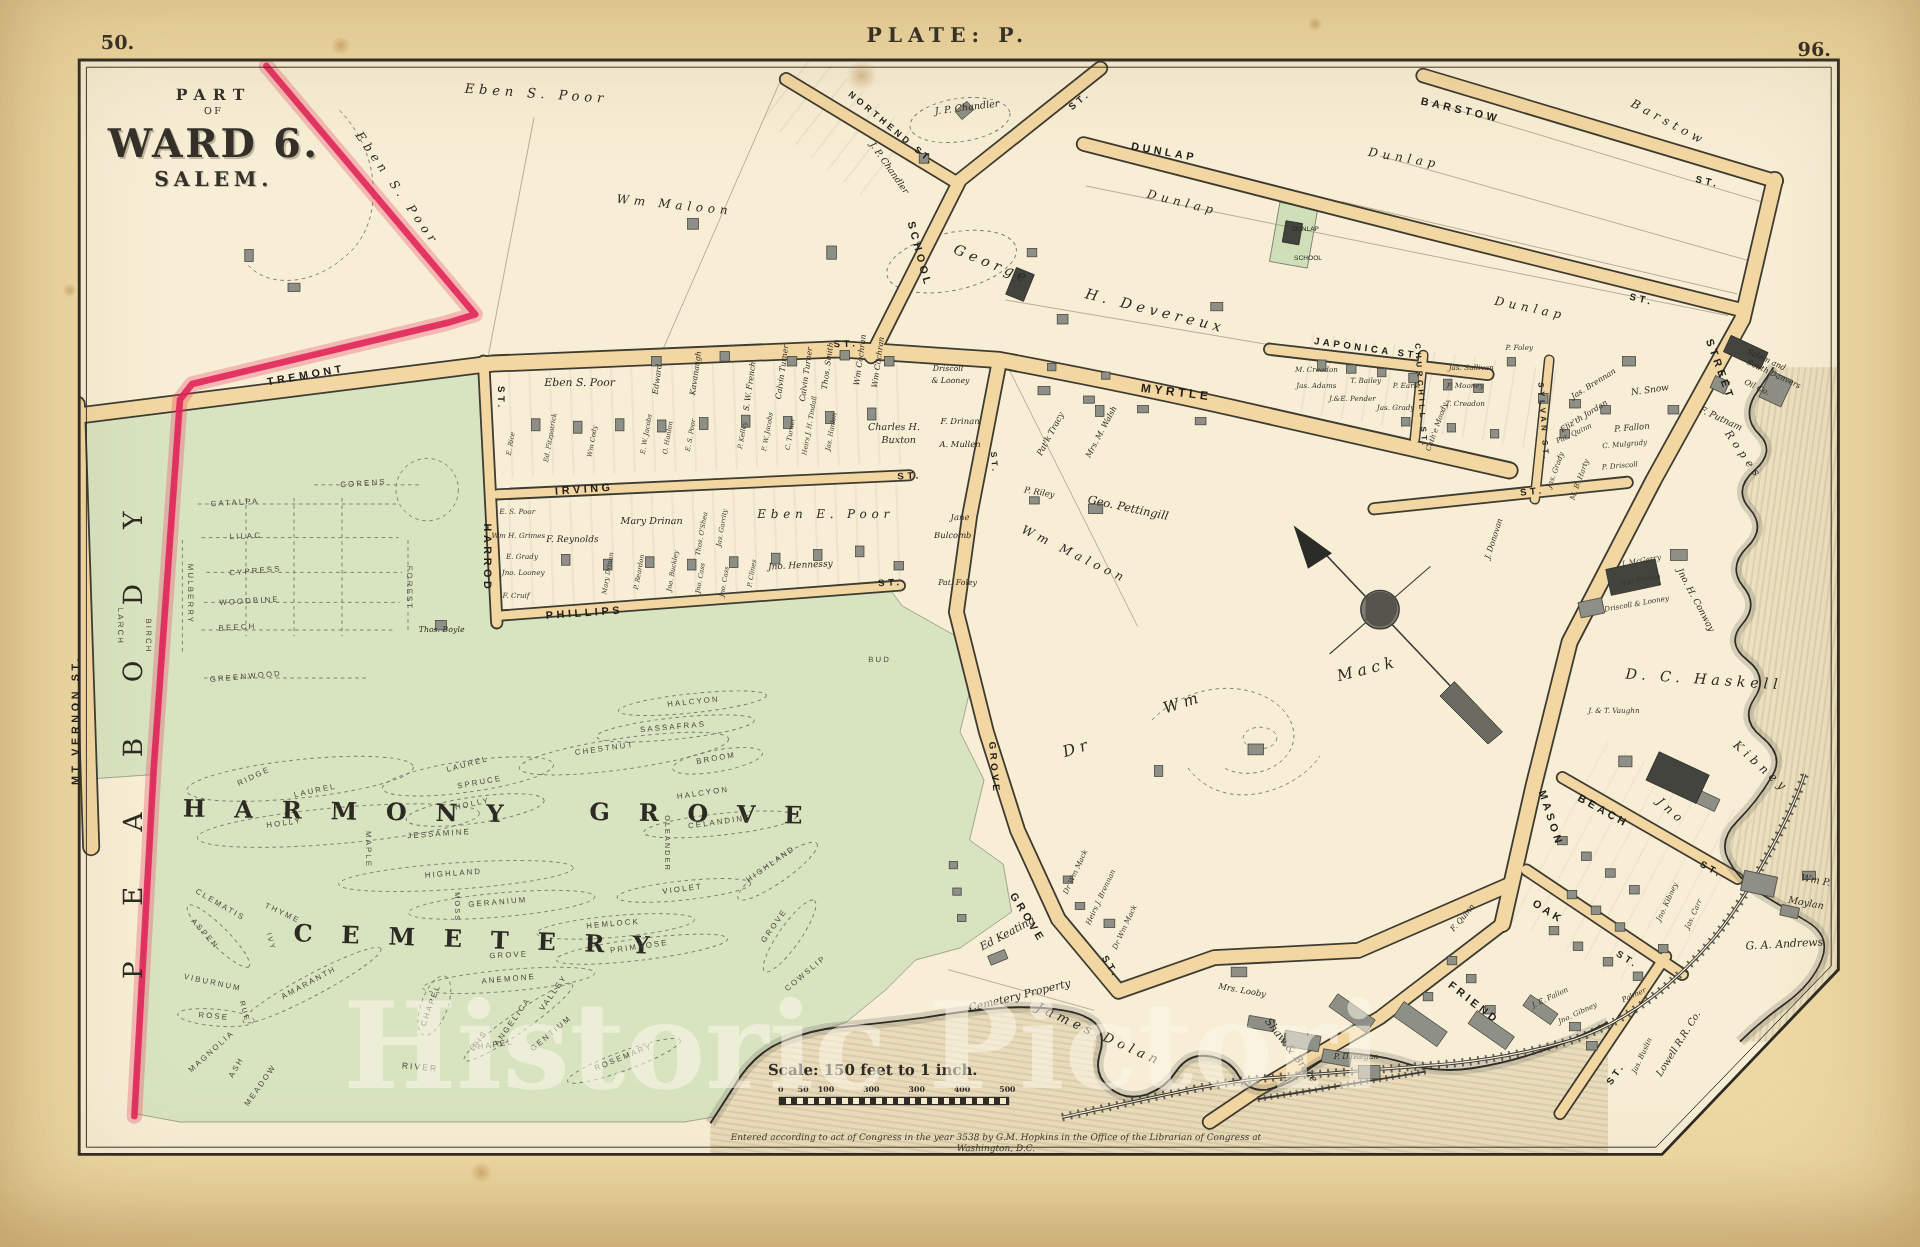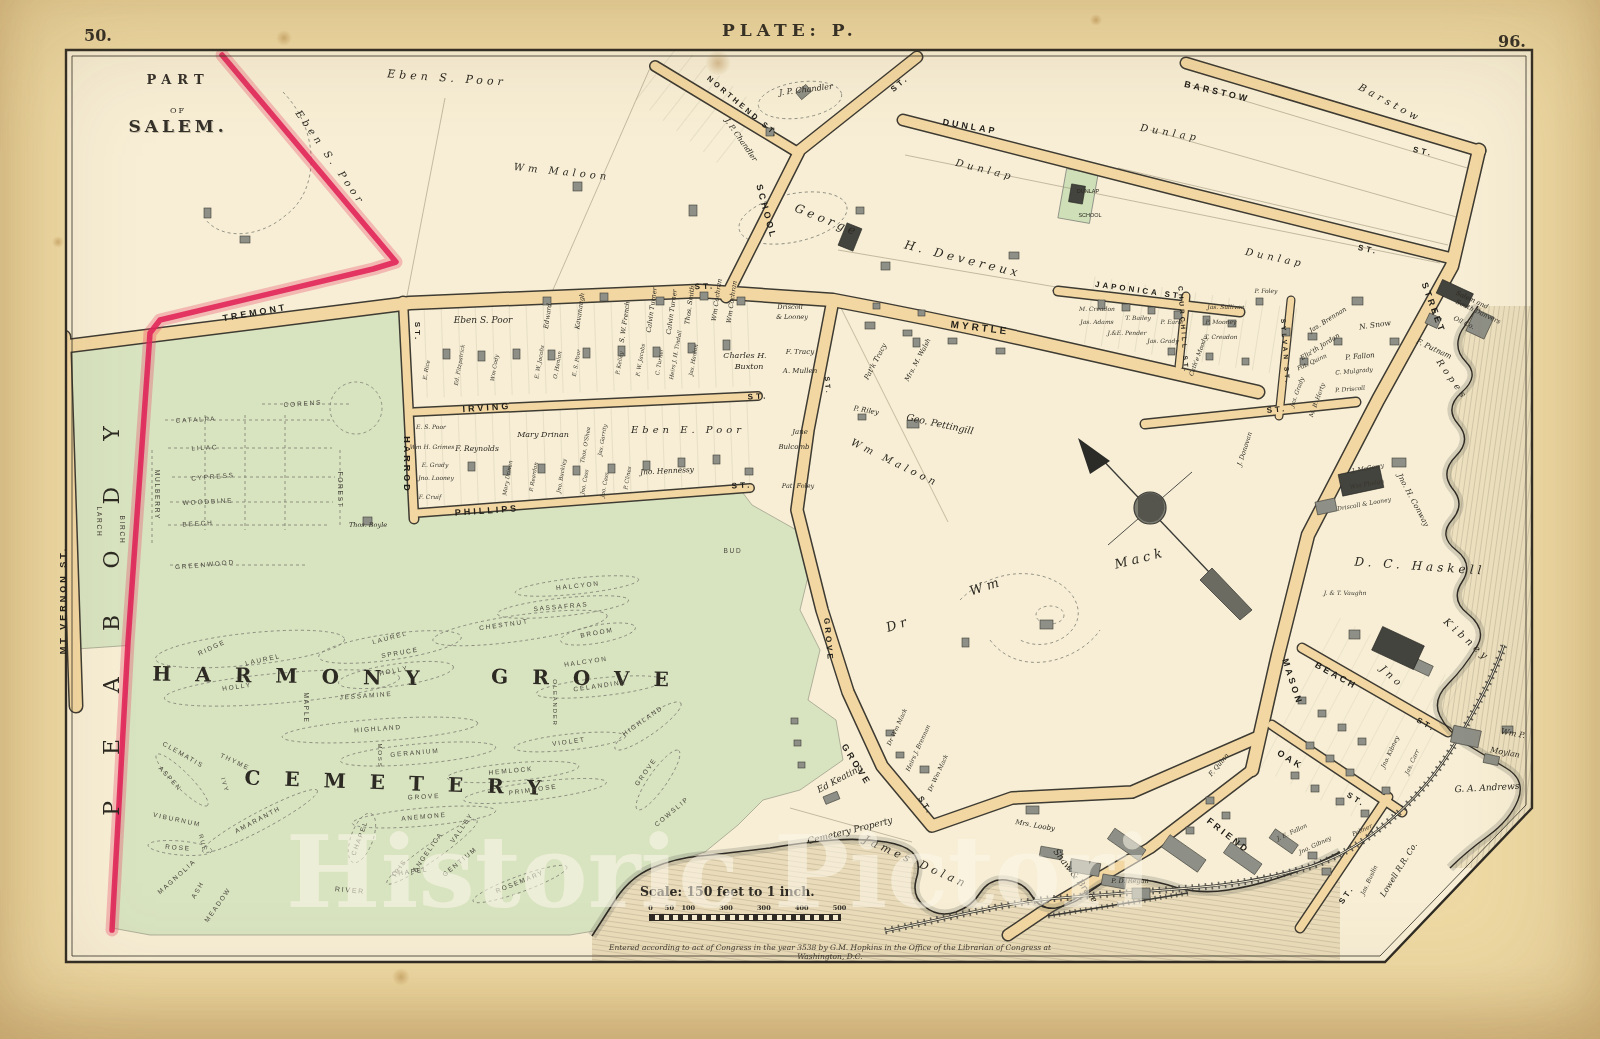--- a/index.html
+++ b/index.html
@@ -14,21 +14,21 @@
   .own{font-style:italic;color:#2c2922}
   .ownsp{font-style:italic;letter-spacing:4px;color:#2c2922}
   .tiny{font-style:italic;color:#38352d}
   .tinyc{font-family:"Liberation Sans",sans-serif;color:#2c2922}
   .cem{font-weight:bold;letter-spacing:24px;color:#2d2a23}
   .peab{letter-spacing:46px;color:#2d2a23}
   .pagenum{position:absolute;font-weight:bold;font-size:16px;color:#2f2c25}
   .plate{position:absolute;top:20px;left:722px;font-weight:bold;font-size:17px;letter-spacing:5px;color:#2f2c25}
   .title{position:absolute;left:88px;top:72px;width:180px;text-align:center;color:#34302a}
   .t-part{font-size:13px;letter-spacing:6px;font-weight:bold}
-  .t-of{font-size:8px;letter-spacing:2px;margin-top:19px}
+  .t-of{font-size:8px;letter-spacing:2px;margin-top:1px}
   .t-ward{font-size:33px;font-weight:bold;letter-spacing:2px;margin-top:3px;text-shadow:1.5px 1.5px 0 rgba(90,80,60,.35)}
   .t-salem{font-size:17px;font-weight:bold;letter-spacing:4px;margin-top:1px;text-shadow:1px 1px 0 rgba(90,80,60,.3)}
   .scaleblock{position:absolute;left:640px;top:884px;width:210px;color:#2f2c25}
   .scale-text{font-size:12.5px;font-weight:bold}
   .scale-ticks{position:relative;height:9px;margin-top:5px}
   .tick{position:absolute;transform:translateX(-50%);top:0;font-size:6.5px;font-weight:bold;color:#2f2c25}
   .scale-bar{position:relative;width:190px;height:5px;margin:1px auto 0;border:1px solid #2f2c25;
              background:repeating-linear-gradient(90deg,#2f2c25 0 4.7px,#f5ecd2 4.7px 9.4px)}
   .copyright{position:absolute;left:600px;top:943px;width:460px;text-align:center;font-style:italic;font-size:7.5px;color:#3a362e}
   .watermark{position:absolute;left:286px;top:820px;width:856px;height:120px;overflow:hidden;white-space:nowrap;
@@ -386,21 +386,21 @@
       <div class="lbl ownsp" style="left: 986px; top: 586px; font-size: 13px; transform: translate(-50%, -50%) rotate(-18deg);">Wm</div>
       <div class="lbl ownsp" style="left: 1140px; top: 558px; font-size: 13px; transform: translate(-50%, -50%) rotate(-14deg);">Mack</div>
       <div class="lbl ownsp" style="left: 895px; top: 463px; font-size: 10px; transform: translate(-50%, -50%) rotate(26deg);">Wm Maloon</div>
       <div class="lbl ownsp" style="left: 916px; top: 862px; font-size: 11px; transform: translate(-50%, -50%) rotate(24deg);">James Dolan</div>
       <div class="lbl ownsp" style="left: 1420px; top: 566px; font-size: 12px; transform: translate(-50%, -50%) rotate(4deg);">D. C. Haskell</div>
       <div class="lbl ownsp" style="left: 1392px; top: 677px; font-size: 10px; transform: translate(-50%, -50%) rotate(42deg);">Jno</div>
       <div class="lbl ownsp" style="left: 1467px; top: 640px; font-size: 10px; transform: translate(-50%, -50%) rotate(42deg);">Kibney</div>
       <div class="lbl ownsp" style="left: 1452px; top: 380px; font-size: 9px; transform: translate(-50%, -50%) rotate(55deg);">Ropes</div>
       <div class="lbl own" style="left: 745px; top: 356px; font-size: 8px; transform: translate(-50%, -50%) rotate(0deg);">Charles H.</div>
       <div class="lbl own" style="left: 749px; top: 367px; font-size: 8px; transform: translate(-50%, -50%) rotate(0deg);">Buxton</div>
-      <div class="lbl own" style="left: 800px; top: 352px; font-size: 7px; transform: translate(-50%, -50%) rotate(0deg);">F. Tracy</div>
+      <div class="lbl own" style="left: 800px; top: 352px; font-size: 7px; transform: translate(-50%, -50%) rotate(0deg);">F. Drinan</div>
       <div class="lbl own" style="left: 800px; top: 371px; font-size: 7px; transform: translate(-50%, -50%) rotate(0deg);">A. Mullen</div>
       <div class="lbl own" style="left: 790px; top: 307px; font-size: 6.5px; transform: translate(-50%, -50%) rotate(0deg);">Driscoll</div>
       <div class="lbl own" style="left: 792px; top: 317px; font-size: 6.5px; transform: translate(-50%, -50%) rotate(0deg);">&amp; Looney</div>
       <div class="lbl own" style="left: 800px; top: 432px; font-size: 7px; transform: translate(-50%, -50%) rotate(0deg);">Jane</div>
       <div class="lbl own" style="left: 794px; top: 447px; font-size: 7px; transform: translate(-50%, -50%) rotate(0deg);">Bulcomb</div>
       <div class="lbl own" style="left: 543px; top: 435px; font-size: 8px; transform: translate(-50%, -50%) rotate(0deg);">Mary Drinan</div>
       <div class="lbl own" style="left: 477px; top: 449px; font-size: 7.5px; transform: translate(-50%, -50%) rotate(0deg);">F. Reynolds</div>
       <div class="lbl own" style="left: 667px; top: 471px; font-size: 7.5px; transform: translate(-50%, -50%) rotate(-3deg);">Jno. Hennessy</div>
       <div class="lbl own" style="left: 798px; top: 486px; font-size: 6.5px; transform: translate(-50%, -50%) rotate(0deg);">Pat. Foley</div>
       <div class="lbl own" style="left: 368px; top: 525px; font-size: 6.5px; transform: translate(-50%, -50%) rotate(0deg);">Thos. Boyle</div>
@@ -550,20 +550,21 @@
       <div class="lbl path" style="left: 350px; top: 890px; font-size: 7px; transform: translate(-50%, -50%) rotate(5deg);">RIVER</div>
     </div>
 
 <div class="pagenum" style="left:84px;top:26px">50.</div>
 <div class="plate">PLATE: P.</div>
 <div class="pagenum" style="left:1498px;top:32px">96.</div>
 
 <div class="title">
   <div class="t-part">PART</div>
   <div class="t-of">OF</div>
+  <div class="t-ward">WARD 6.</div>
   <div class="t-salem">SALEM.</div>
 </div>
 
 <div class="scaleblock">
   <div class="scale-text">Scale: 150 feet to 1 inch.</div>
   <div class="scale-ticks" id="scale-ticks">
         <span class="tick" style="left: 5%;">0</span>
         <span class="tick" style="left: 14%;">50</span>
         <span class="tick" style="left: 23%;">100</span>
         <span class="tick" style="left: 41%;">300</span>

